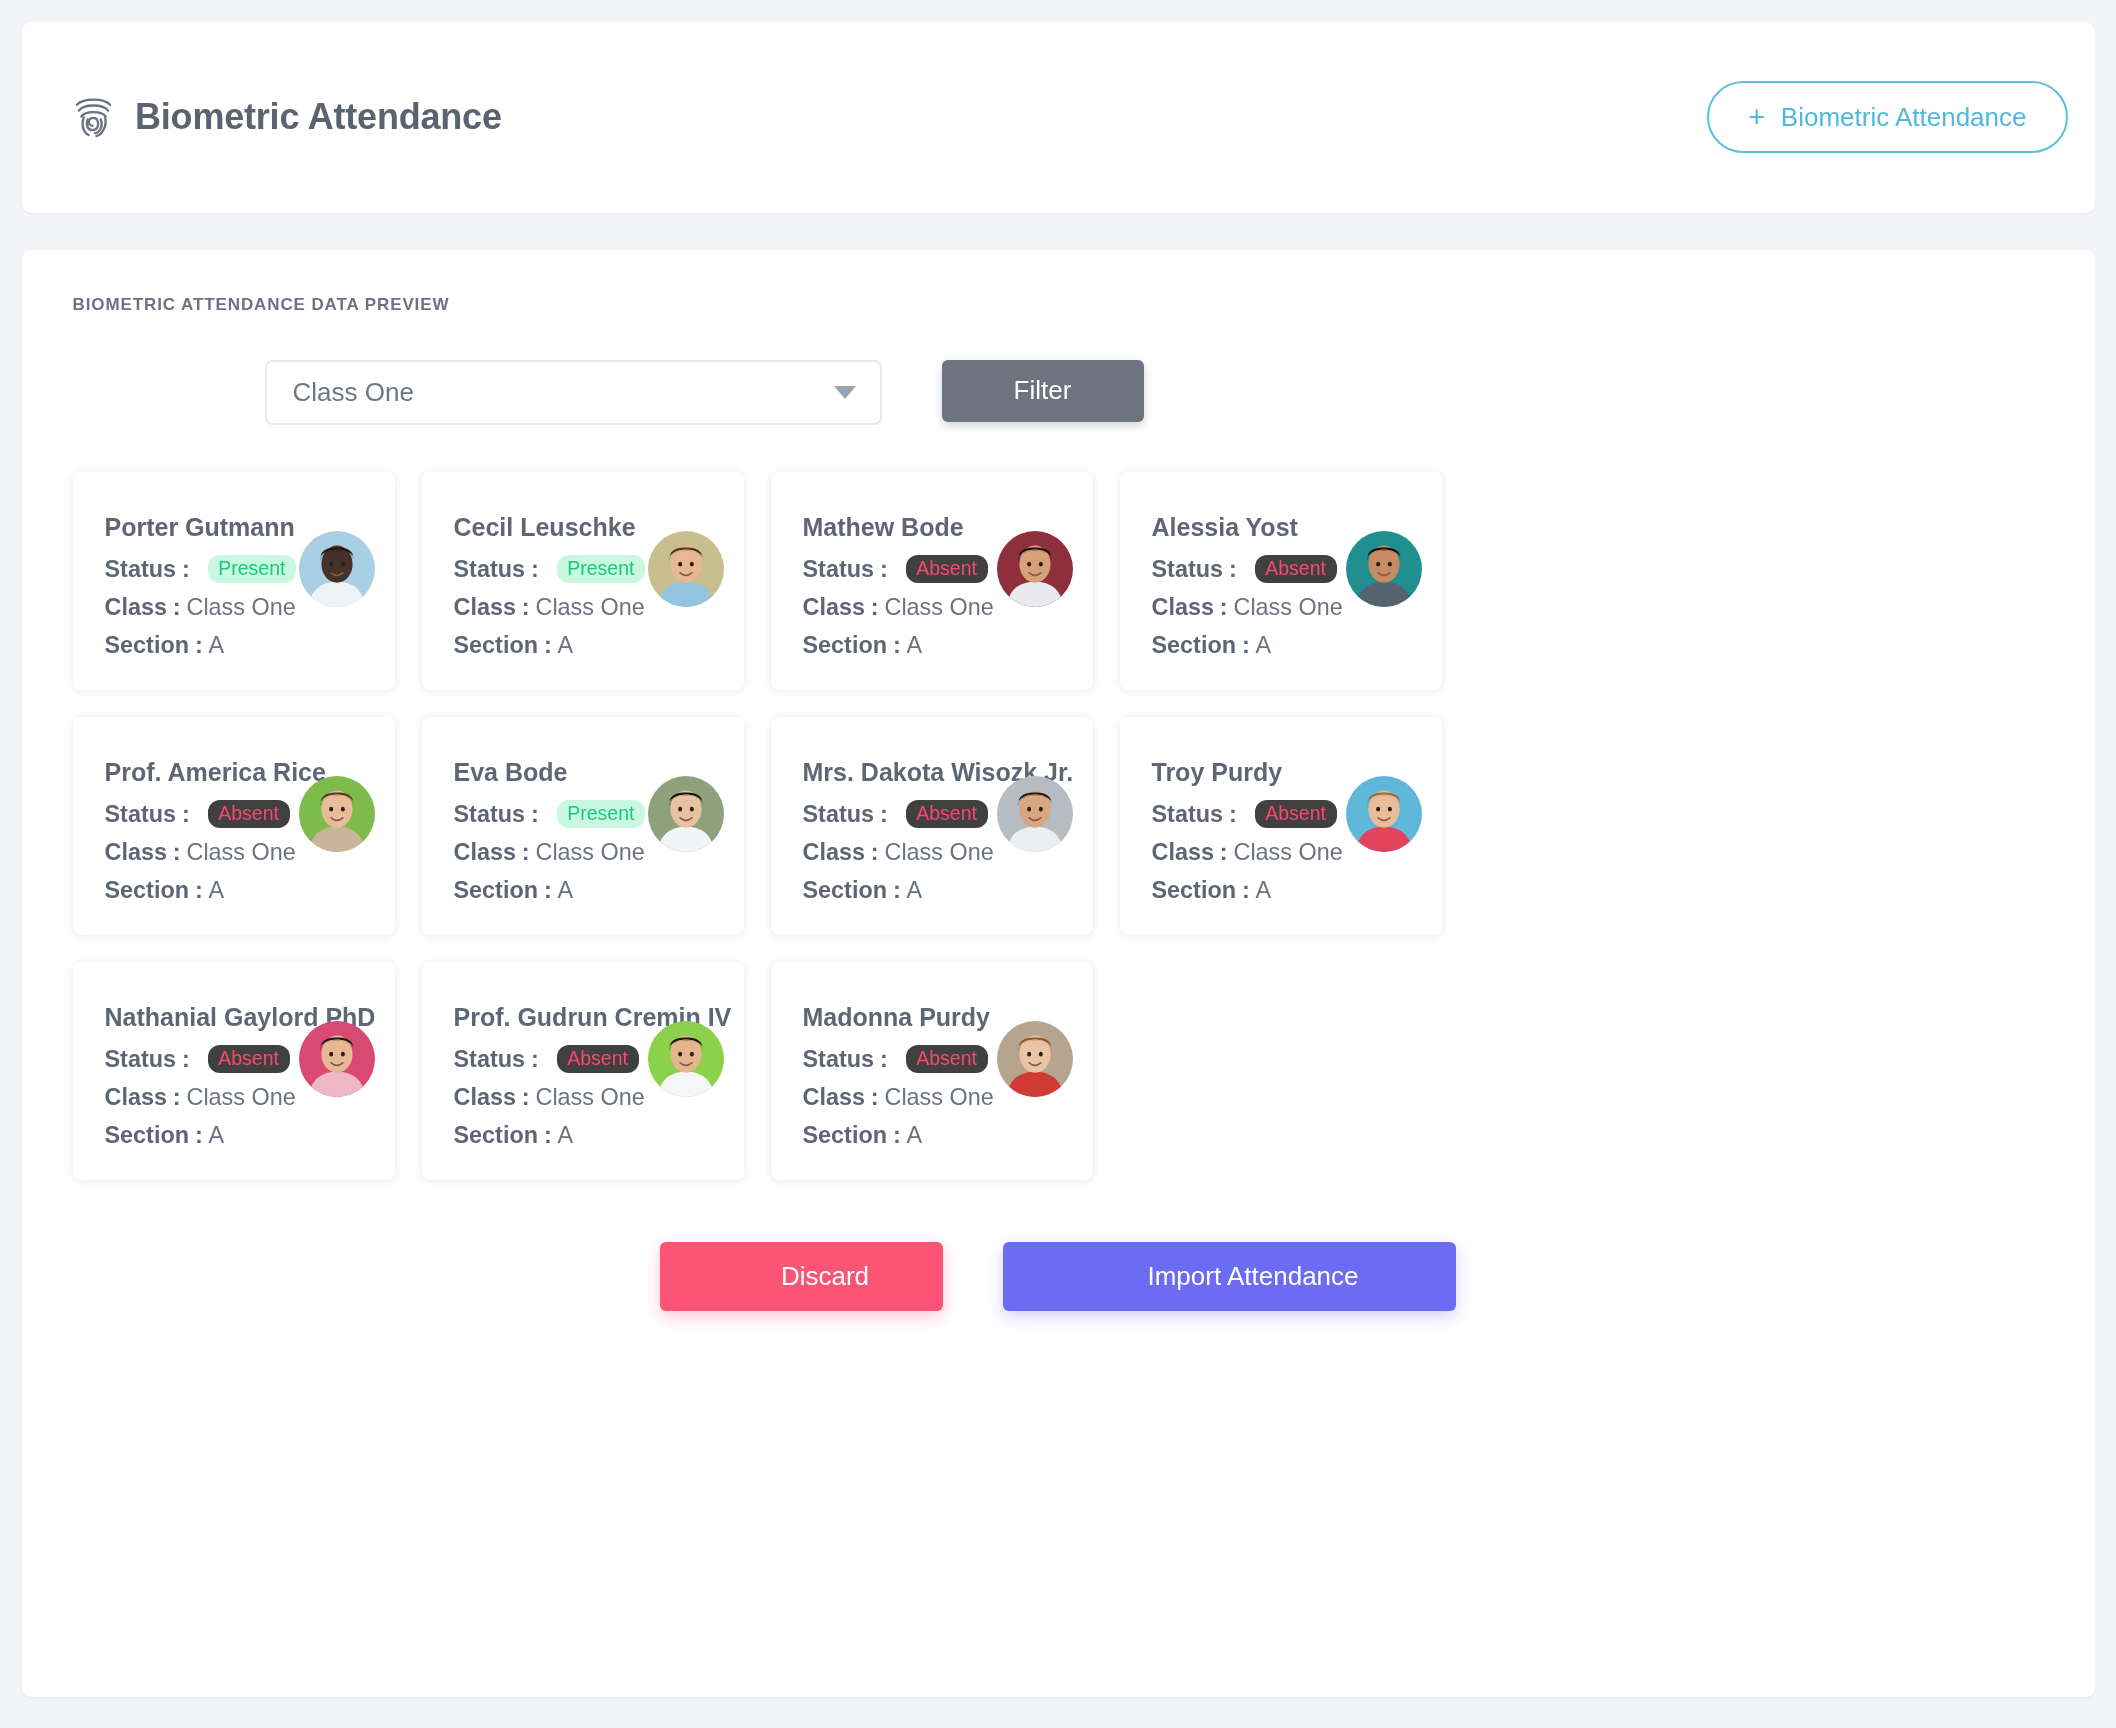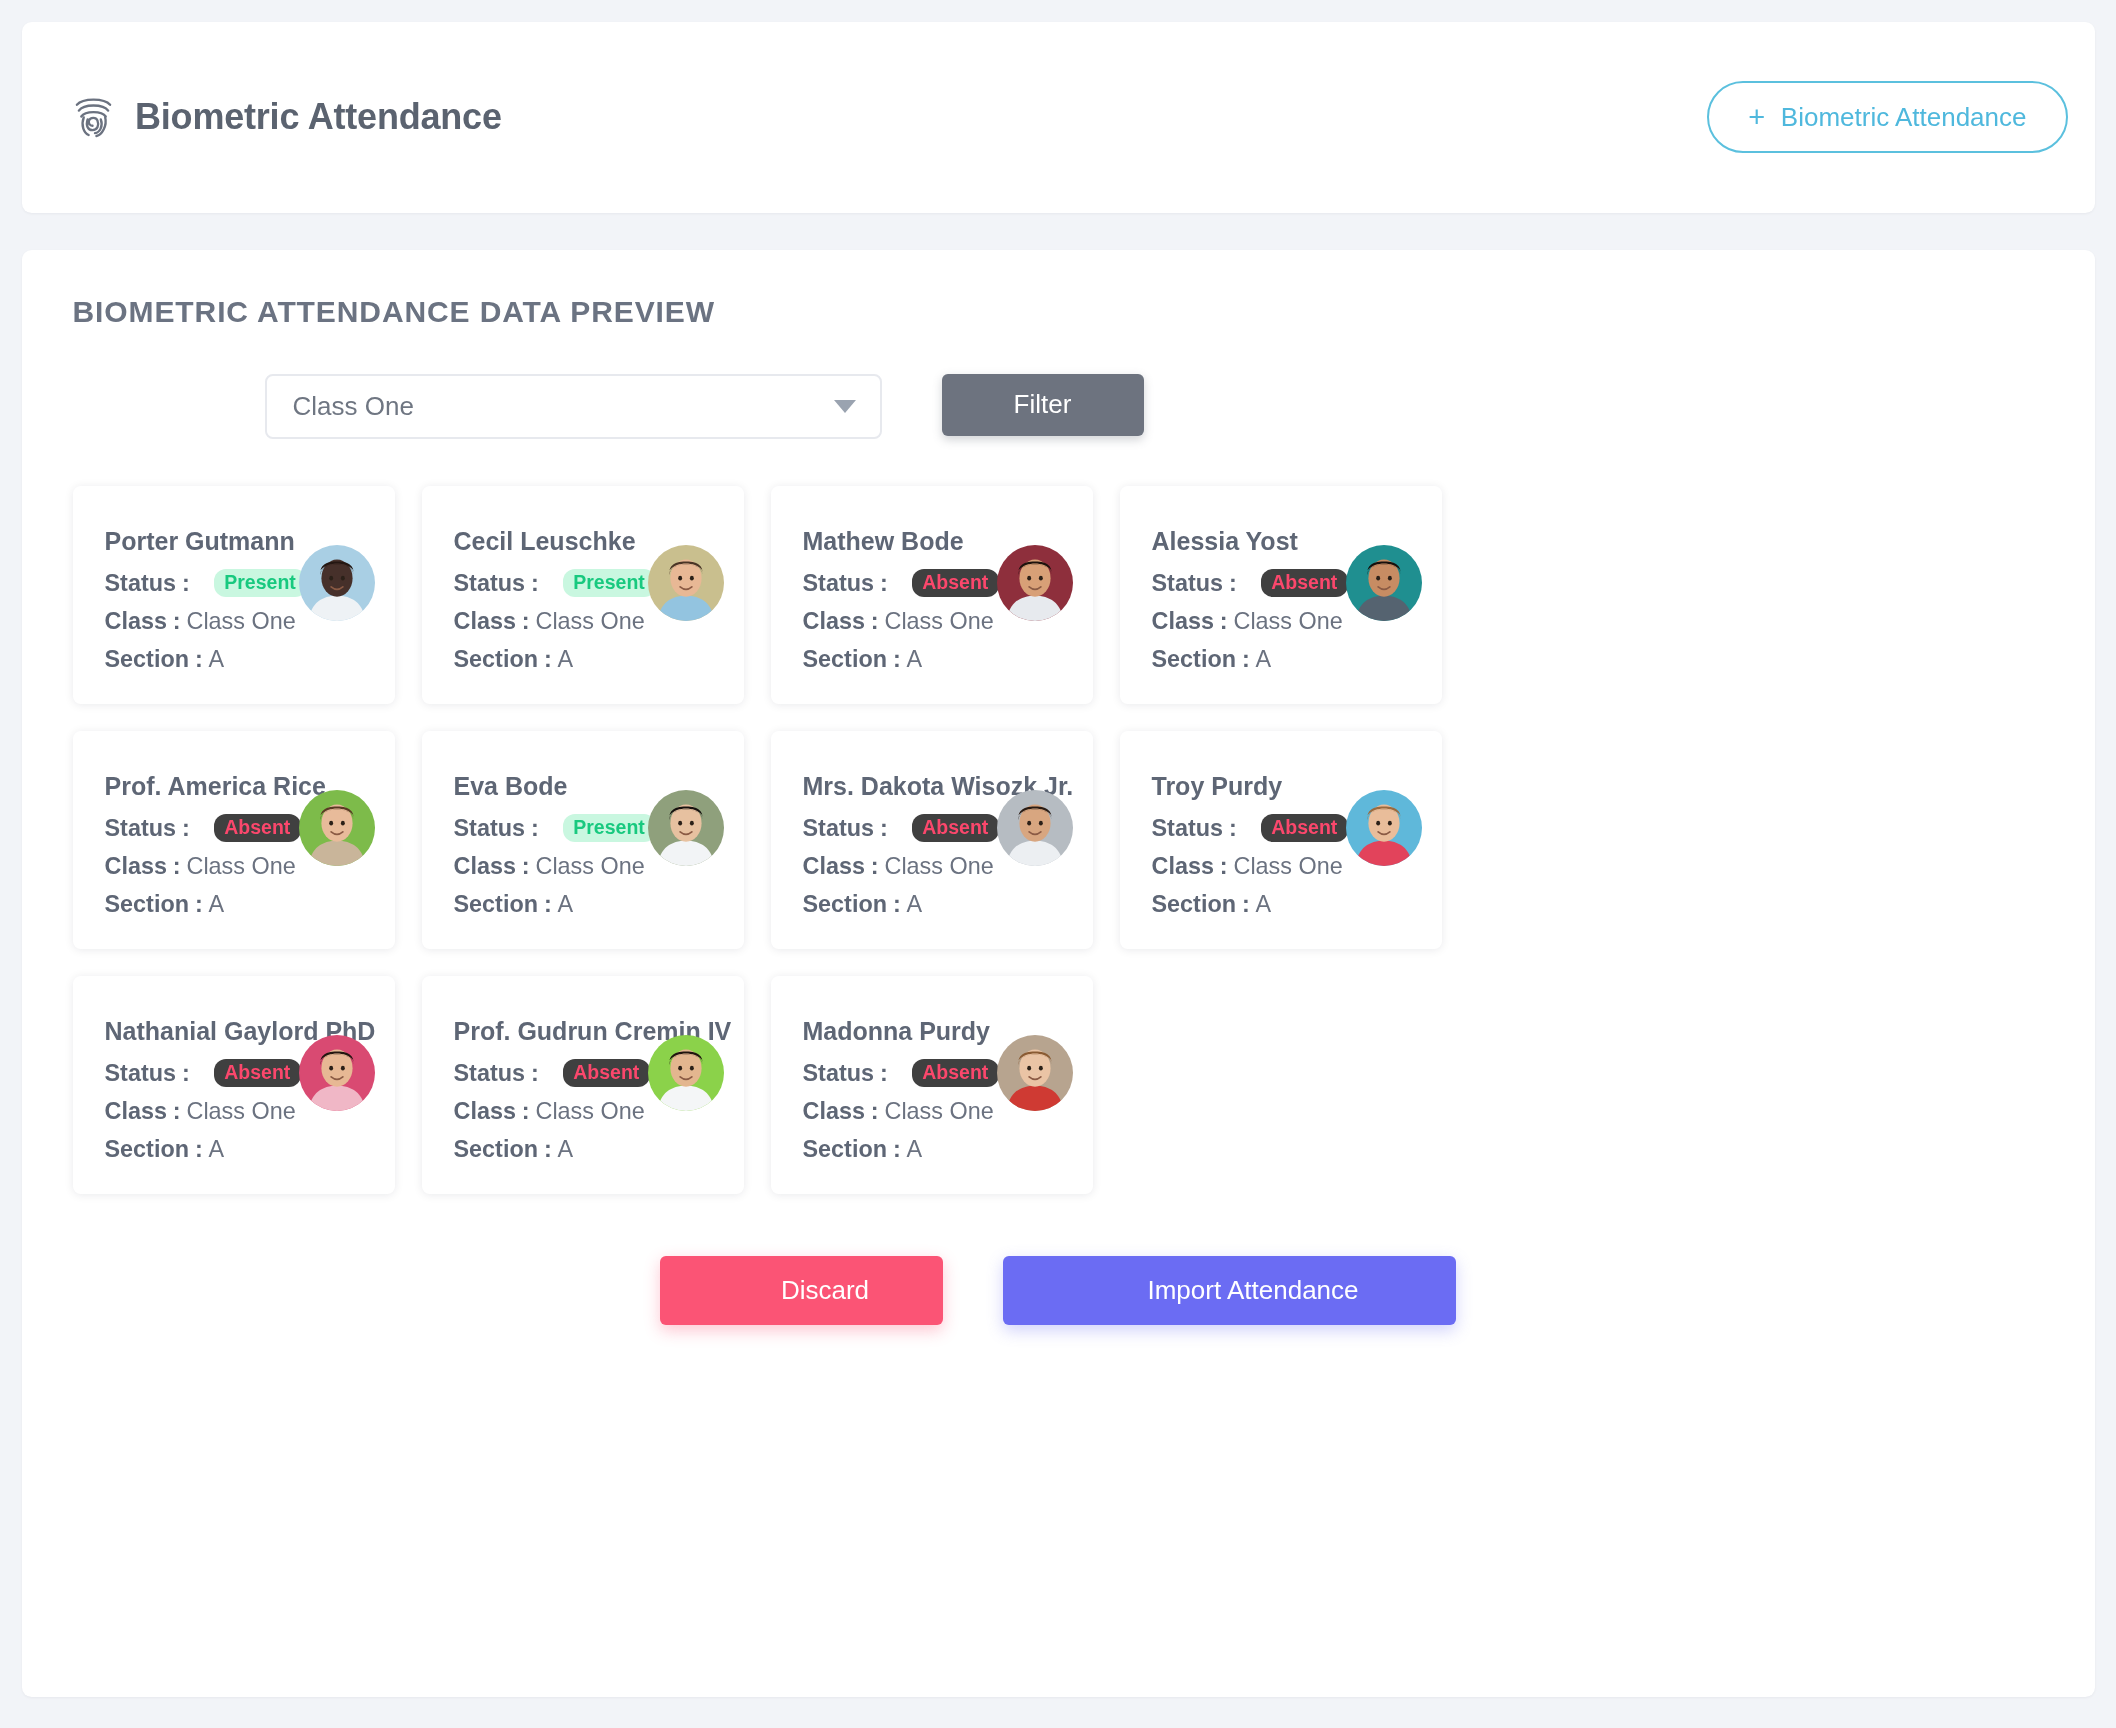--- a/index.html
+++ b/index.html
@@ -69,21 +69,21 @@
     margin-top: 37px;
     background: #ffffff;
     border-radius: 9.8px;
     padding: 45px 51px 0 51px;
     height: 1447px;
     box-shadow: 0 1px 2.9px rgba(16,24,40,0.05);
     position: relative;
   }
 
   .section-title {
-    font-size: 30px;
+    font-size: 17px;
     font-weight: bold;
     color: #6b7382;
     letter-spacing: 0.9px;
     margin-bottom: 45px;
   }
 
   
   .filter-row {
     display: flex;
     align-items: flex-start;
@@ -163,25 +163,25 @@
     align-items: center;
     white-space: nowrap;
   }
   .card-line .lbl { font-weight: bold; }
   .card-line .sep { font-weight: bold; margin: 0 5.9px; }
   .card-line .val { color: #6b7280; }
 
   .badge {
     display: inline-block;
     font-size: 19.5px;
-    font-weight: bold;
+    font-weight: normal;
     border-radius: 12px;
     padding: 3.9px 10.7px 4.9px 10.7px;
     line-height: 1;
-    margin-left: 18px;
+    margin-left: 12px;
   }
   .badge.present { background: #c9f7e0; color: #18c97f; }
   .badge.absent  { background: #404040; color: #fb476c; }
 
   .avatar {
     position: absolute;
     width: 76px;
     height: 76px;
     border-radius: 50%;
     overflow: hidden;

